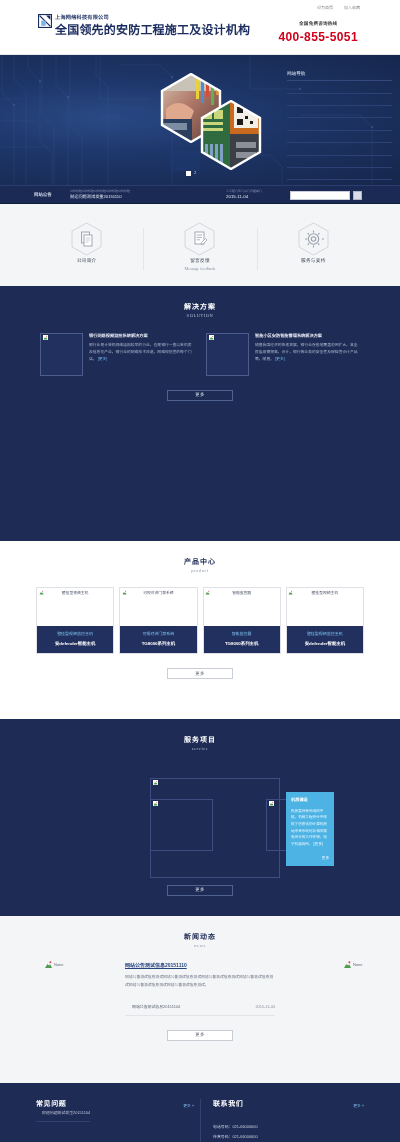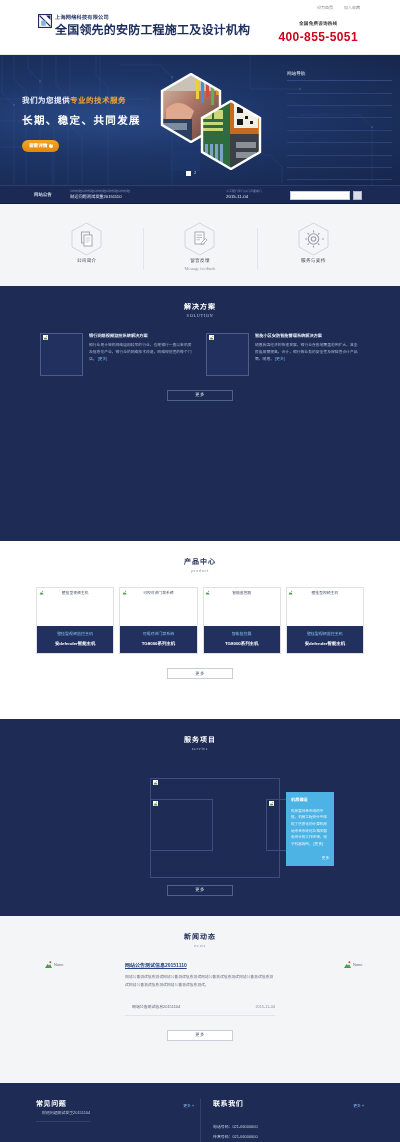--- a/index.html
+++ b/index.html
@@ -227,28 +227,20 @@
       <circle cx="300" cy="34" r="1.2"></circle>
         <circle cx="372" cy="72" r="1.2"></circle>
     </g>
     <g fill="#24407c" opacity="0.55">
       <rect x="120" y="56" width="44" height="26"></rect>
         <rect x="170" y="96" width="30" height="20"></rect>
     </g>
   </svg>
 
   <div class="banner-inner">
-    <div class="banner-copy">
-      <div class="bc1"><span>我们为您提供</span><em>专业的技术服务</em></div>
-      <div class="bc2">长期、稳定、共同发展</div>
-      <a class="bc-btn">
-        <span>查看详情</span>
-        <i class="dot">›</i>
-      </a>
-    </div>
 
     <div class="hexpics">
       <div class="hexpic hexA">
         <svg class="clip" viewBox="0 0 62 70">
           <defs>
             <clipPath id="hexA">
                 <polygon points="31,1 60,18 60,52 31,69 2,52 2,18"></polygon>
               </clipPath>
             <linearGradient id="gA" x1="0" y1="0" x2="1" y2="1">
               <stop offset="0%" stop-color="#d8c3b0"></stop>

